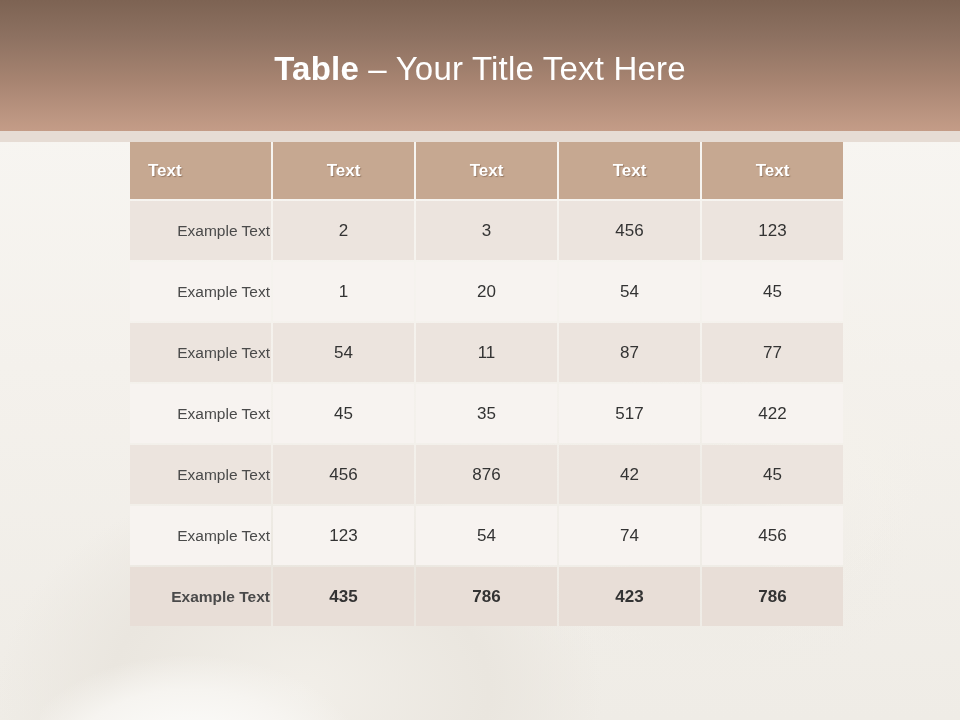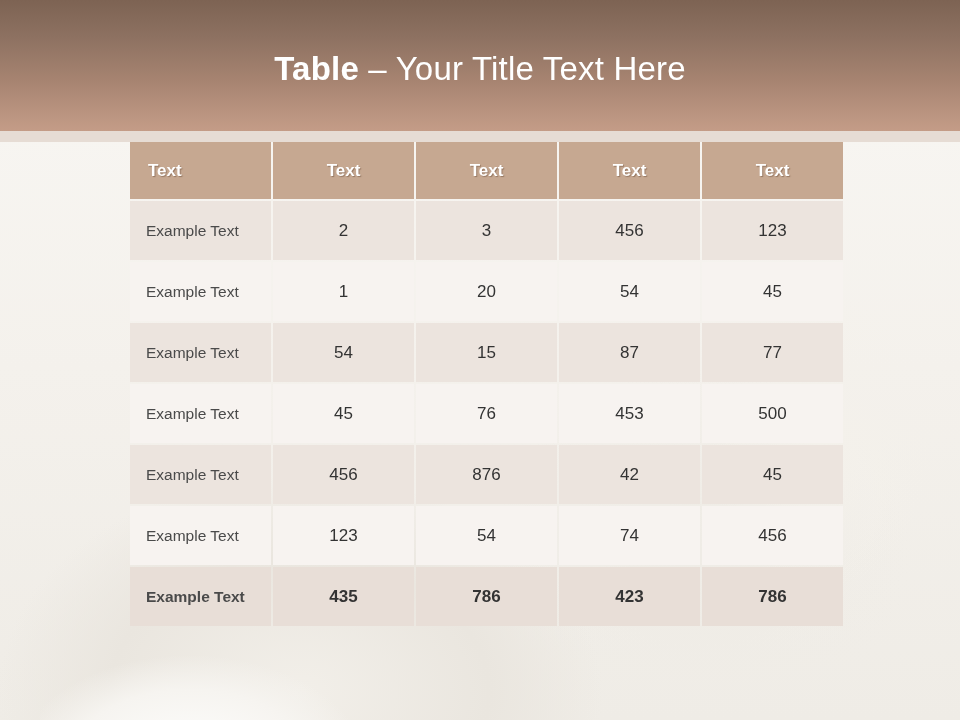--- a/index.html
+++ b/index.html
@@ -114,21 +114,21 @@
   table.data th.num {
     text-align: center;
   }
   table.data td {
     height: 57px;
     vertical-align: middle;
     font-size: 15.5px;
     color: #3b3b3b;
   }
   table.data td.label {
-    text-align: left;
+    text-align: right;
     padding-left: 16px;
     color: #4a4a4a;
   }
   table.data td.num {
     text-align: center;
     font-size: 17px;
     color: #333333;
   }
   tr.shade td { background: #ece4de; }
   tr.plain td { background: #f7f3f0; }
@@ -186,30 +186,30 @@
         <tr class="plain">
           <td class="label">Example Text</td>
           <td class="num">1</td>
           <td class="num">20</td>
           <td class="num">54</td>
           <td class="num">45</td>
         </tr>
         <tr class="shade">
           <td class="label">Example Text</td>
           <td class="num">54</td>
-          <td class="num">15</td>
+          <td class="num">11</td>
           <td class="num">87</td>
           <td class="num">77</td>
         </tr>
         <tr class="plain">
           <td class="label">Example Text</td>
           <td class="num">45</td>
-          <td class="num">76</td>
-          <td class="num">453</td>
-          <td class="num">500</td>
+          <td class="num">35</td>
+          <td class="num">517</td>
+          <td class="num">422</td>
         </tr>
         <tr class="shade">
           <td class="label">Example Text</td>
           <td class="num">456</td>
           <td class="num">876</td>
           <td class="num">42</td>
           <td class="num">45</td>
         </tr>
         <tr class="plain">
           <td class="label">Example Text</td>

